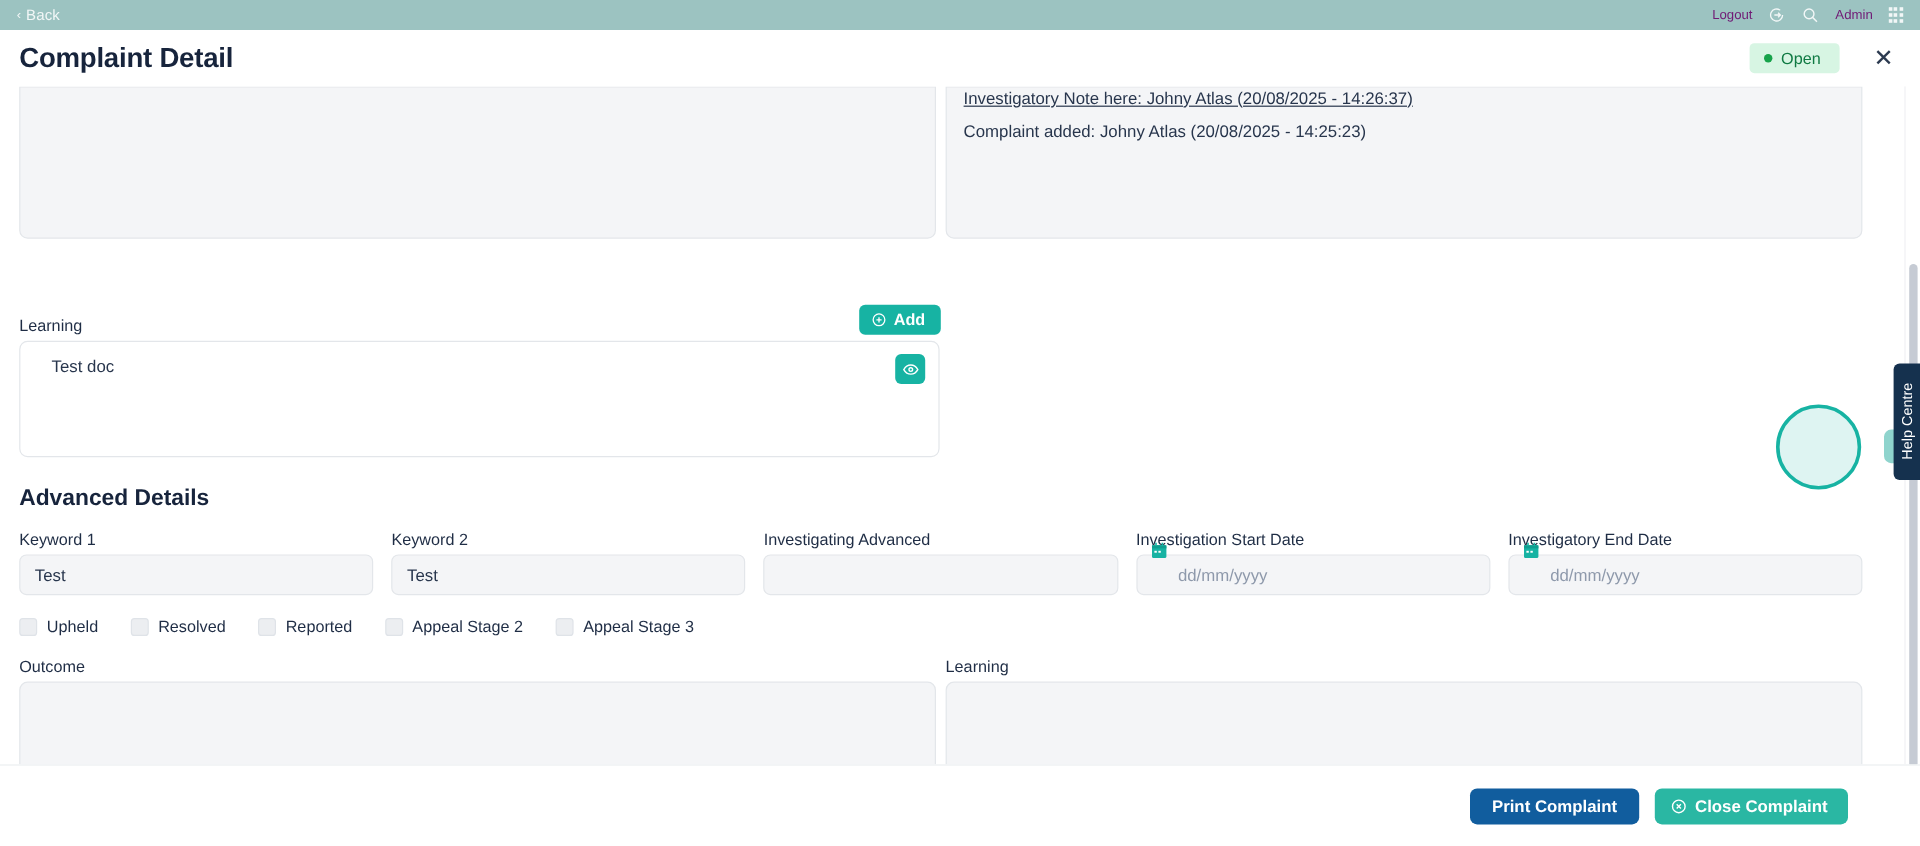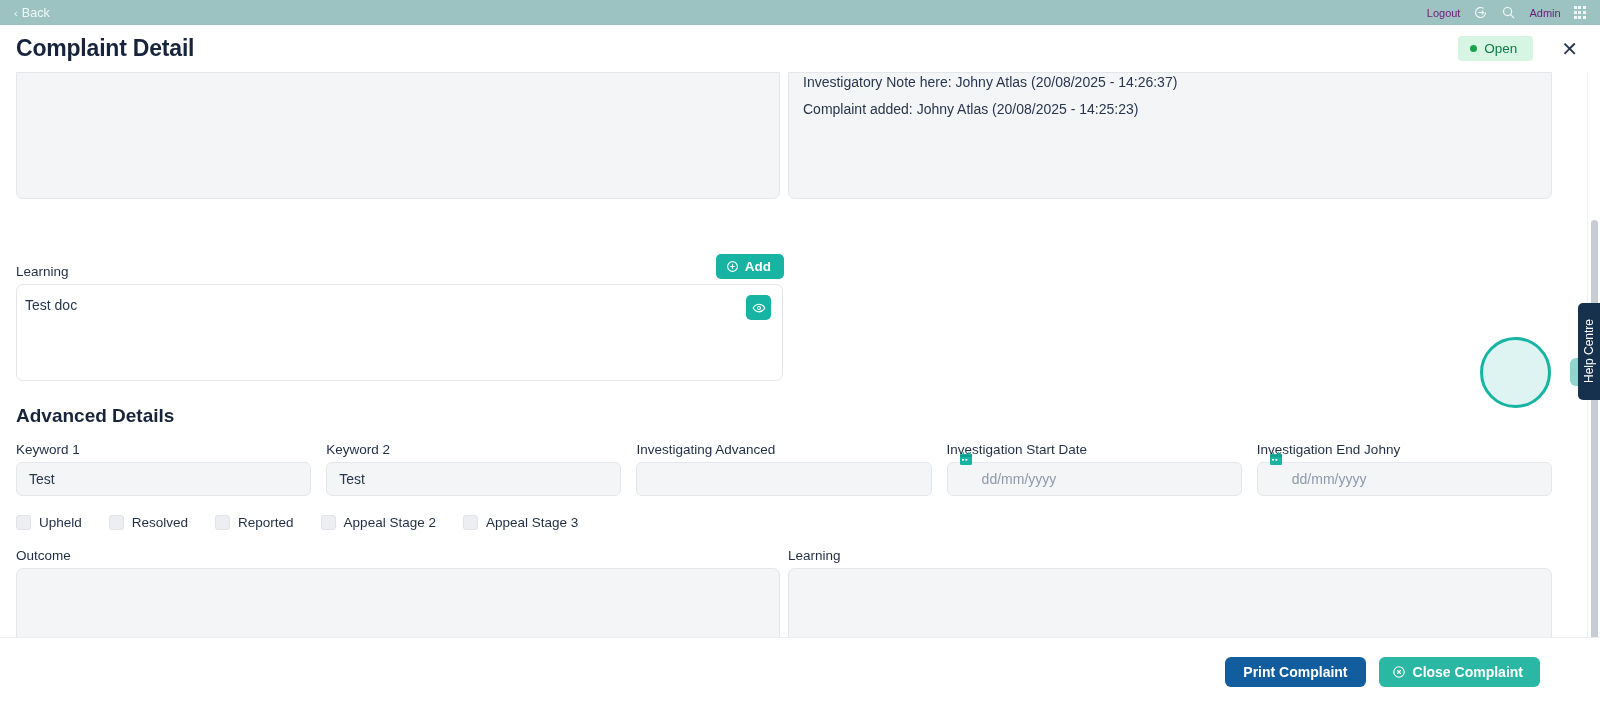--- a/index.html
+++ b/index.html
@@ -114,21 +114,21 @@
     color: #28364d;
     padding: 12px 14px;
     line-height: 1.9;
   }
 
   .row-top { display: flex; gap: 8px; }
   .row-top .col { flex: 1; }
   .box-top-left { height: 127px; border-top-left-radius: 0; border-top-right-radius: 0; }
   .box-top-right { height: 127px; border-top-left-radius: 0; border-top-right-radius: 0; padding-top: 0; }
   .note-line { white-space: nowrap; }
-  .note-line.clipped { opacity: 1; margin-top: -4px; }
+  .note-line.clipped { opacity: 1; margin-top: -4px; text-decoration: underline; }
 
   
   .sec-head {
     display: flex;
     align-items: flex-end;
     justify-content: space-between;
     margin-top: 19px;
     width: 768px;
   }
   .sec-label { font-size: 13.5px; color: #1f2d45; }
@@ -147,21 +147,21 @@
     margin-top: 36px;
   }
   .doc-box {
     margin-top: 5px;
     width: 767px;
     height: 97px;
     background: #ffffff;
     border: 1px solid #e3e6ea;
     border-radius: 7px;
     position: relative;
-    padding: 12px 8px;
+    padding: 12px 26px;
   }
   .doc-name { font-size: 14px; color: #28364d; }
   .doc-view {
     position: absolute;
     right: 11px; top: 10px;
     width: 25px; height: 25px;
     background: #17b3a3;
     border-radius: 5px;
     display: flex; align-items: center; justify-content: center;
     cursor: pointer;
@@ -451,21 +451,21 @@
             <rect x="3" y="5" width="18" height="16" rx="2" fill="#17b3a3" stroke="none"></rect>
             <rect x="3" y="5" width="18" height="4" fill="#0f9e90" stroke="none"></rect>
             <path d="M8 2v4M16 2v4" stroke="#17b3a3"></path>
             <rect x="6" y="12" width="3" height="2.4" fill="#ffffff" stroke="none"></rect>
             <rect x="11" y="12" width="3" height="2.4" fill="#ffffff" stroke="none"></rect>
           </svg>
         </span>
         <input class="finput" placeholder="dd/mm/yyyy" style="">
       </div>
       <div class="field datewrap">
-        <span class="flabel">Investigation End Johny</span>
+        <span class="flabel">Investigatory End Date</span>
         <span class="cal ic">
           <svg width="16" height="16" viewBox="0 0 24 24" fill="none" stroke="#17b3a3" stroke-width="2">
             <rect x="3" y="5" width="18" height="16" rx="2" fill="#17b3a3" stroke="none"></rect>
             <rect x="3" y="5" width="18" height="4" fill="#0f9e90" stroke="none"></rect>
             <path d="M8 2v4M16 2v4" stroke="#17b3a3"></path>
             <rect x="6" y="12" width="3" height="2.4" fill="#ffffff" stroke="none"></rect>
             <rect x="11" y="12" width="3" height="2.4" fill="#ffffff" stroke="none"></rect>
           </svg>
         </span>
         <input class="finput" placeholder="dd/mm/yyyy" style="">

